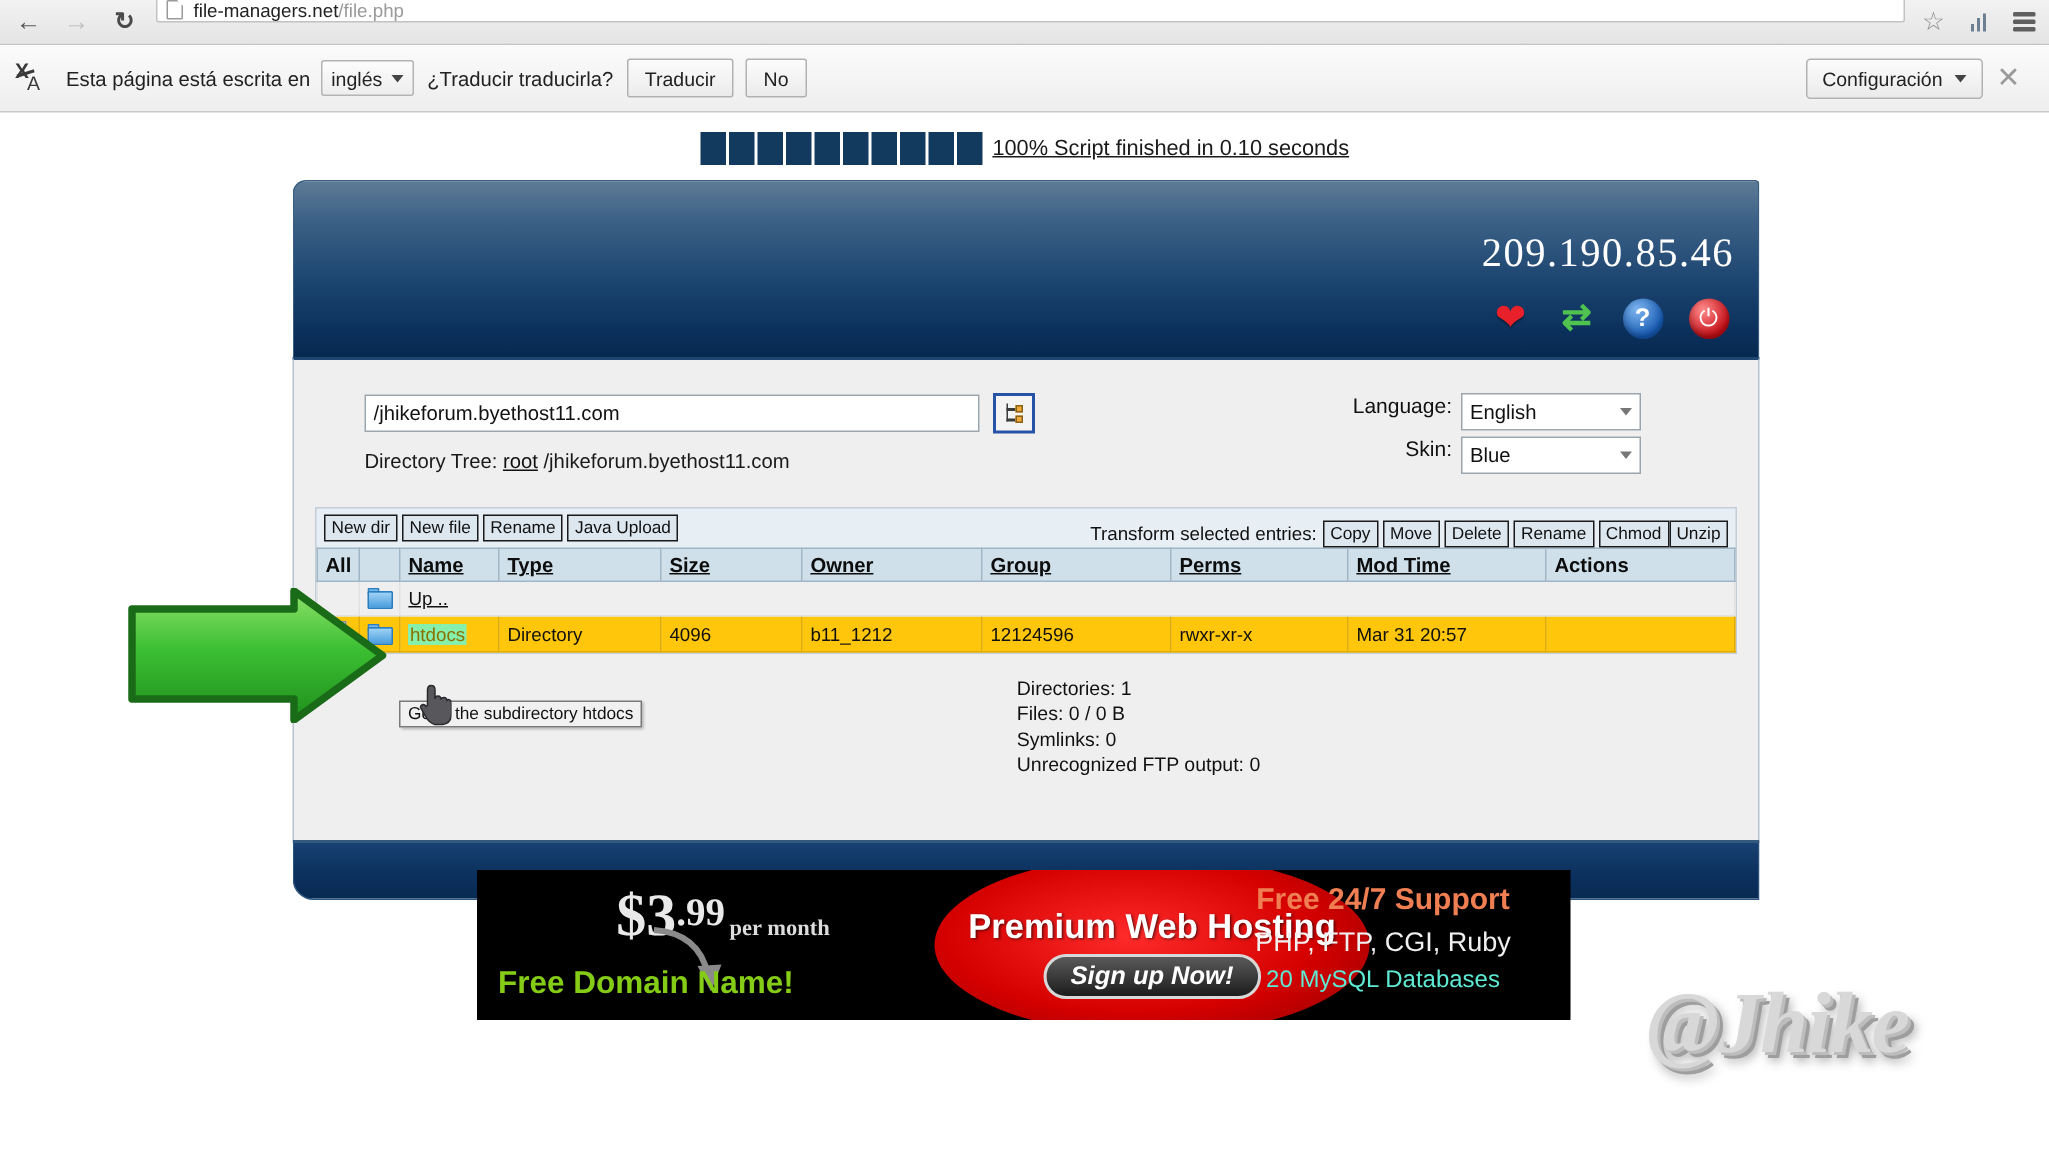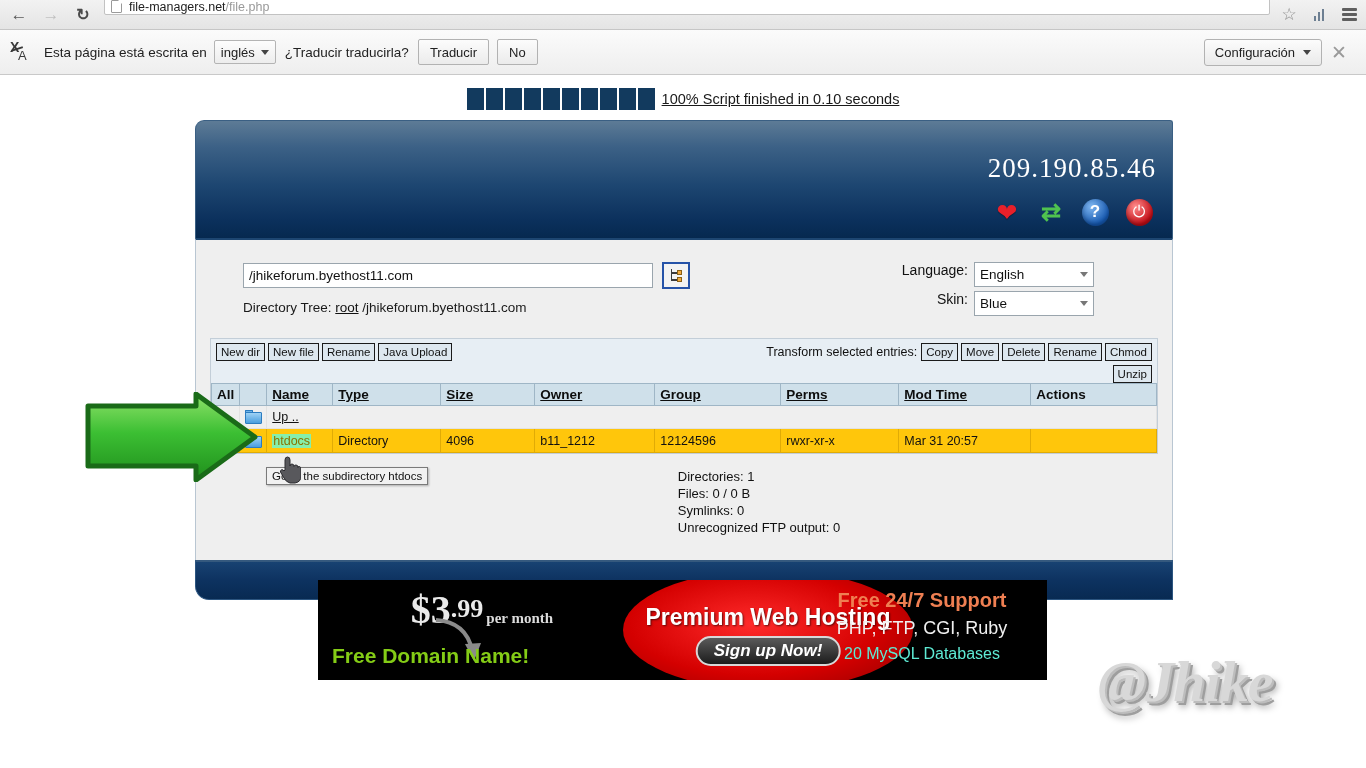--- a/index.html
+++ b/index.html
@@ -178,21 +178,21 @@
   .sel .c { width:0;height:0;border-left:4px solid transparent;border-right:4px solid transparent;border-top:5px solid #777; }
 
   
   .ftable { margin-top:18px; border:1px solid #c3ced8; background:#e7eef4; }
   .tbar { display:flex; align-items:flex-start; padding:4px 5px 0 5px; min-height:26px;}
   .btn {
     border:1px solid #1a1a1a; background:#dde7ef; color:#111;
     font-size:11.5px; padding:1px 4px; margin-right:3px; line-height:14px;
     font-family:"Liberation Sans", sans-serif; white-space:nowrap;
   }
-  .tbar-right { margin-left:auto; display:flex; flex-direction:column; align-items:flex-end; }
+  .tbar-right { margin-left:auto; display:flex; align-items:flex-end; }
   .tbar-right .lbl { font-size:12.5px;color:#111; margin-right:4px; }
   .tr-line { display:flex; align-items:center; }
   .tr-line2 { margin-top:4px; }
 
   table.files { width:100%; border-collapse:collapse; font-size:13px; }
   table.files th {
     background:#cfe0ea; text-align:left; padding:3px 5px;
     font-size:13.5px; color:#0d0d0d; border:1px solid #9fb6c6;
     font-weight:bold;
   }

